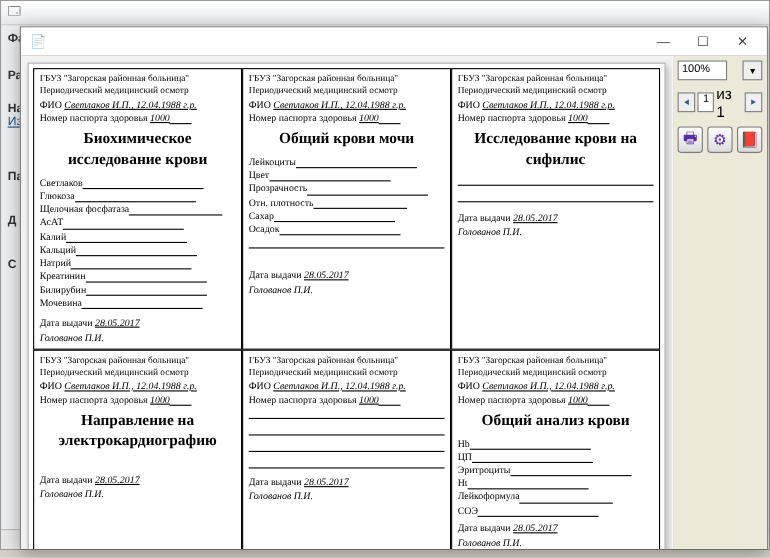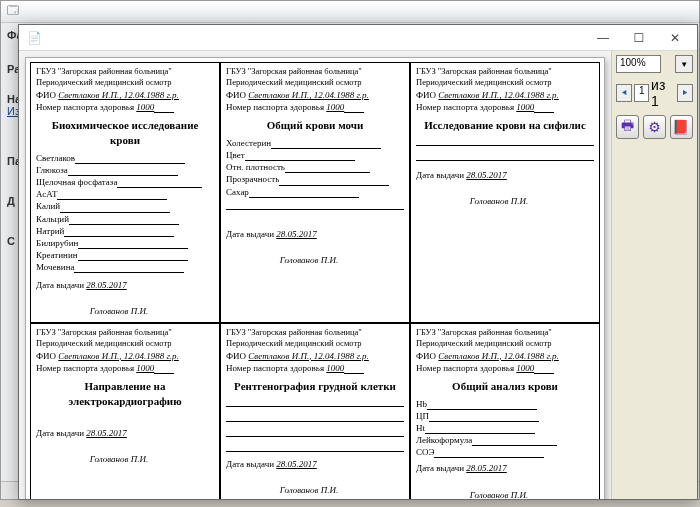--- a/index.html
+++ b/index.html
@@ -99,41 +99,41 @@
     padding: 3px 5px 4px 5px;
     line-height: 1.35;
     position: relative;
   }
   .card .org { font-size: 8.5px; }
   .card .exam { font-size: 8.5px; }
   .card .title {
     text-align: center;
     font-weight: bold;
     margin: 5px 0 4px 0;
-    font-size: 11px;
+    font-size: 14px;
   }
   .uline {
     text-decoration: underline;
     font-style: italic;
   }
   .row { white-space: nowrap; }
   .lblf { display:inline-block; }
   .fill {
     display: inline-block;
     border-bottom: 1px solid #000;
     min-width: 60px;
     height: 9px;
     vertical-align: bottom;
   }
   .fill.long { min-width: 110px; }
   .fill.med  { min-width: 85px; }
   .sign {
-    text-align: center;
+    text-align: left;
     font-style: italic;
-    margin-top: 14px;
+    margin-top: 1px;
     padding-right: 12px;
   }
 
   
   .side {
     width: 86px;
     border-left: 1px solid #c9c9c9;
     background: #ece9d8;
     padding: 4px;
     display:flex; flex-direction:column; gap:4px;
@@ -225,39 +225,40 @@
           <div class="row"><span class="lblf">ФИО</span> <span class="uline">Светлаков И.П., 12.04.1988 г.р.</span></div>
           <div class="row"><span class="lblf">Номер паспорта здоровья</span> <span class="uline">1000</span><span class="fill" style="min-width:20px"></span></div>
           <div class="title">Биохимическое исследование крови</div>
           <div class="row"><span>Светлаков</span><span class="fill long"></span></div>
           <div class="row"><span>Глюкоза</span><span class="fill long"></span></div>
           <div class="row"><span>Щелочная фосфатаза</span><span class="fill med"></span></div>
           <div class="row"><span>АсАТ</span><span class="fill long"></span></div>
           <div class="row"><span>Калий</span><span class="fill long"></span></div>
           <div class="row"><span>Кальций</span><span class="fill long"></span></div>
           <div class="row"><span>Натрий</span><span class="fill long"></span></div>
+          <div class="row"><span>Креатинин</span><span class="fill long"></span></div>
           <div class="row"><span>Билирубин</span><span class="fill long"></span></div>
-          <div class="row"><span>Креатинин</span><span class="fill long"></span></div>
           <div class="row"><span>Мочевина</span><span class="fill long"></span></div>
           <div style="height:6px"></div>
           <div class="row"><span>Дата выдачи</span> <span class="uline">28.05.2017</span></div>
           <div class="sign">Голованов П.И.</div>
         </div>
 
         <div class="card" style="grid-row: span 2;">
           <div class="org">ГБУЗ "Загорская районная больница"</div>
           <div class="exam">Периодический медицинский осмотр</div>
           <div class="row"><span>ФИО</span> <span class="uline">Светлаков И.П., 12.04.1988 г.р.</span></div>
           <div class="row"><span>Номер паспорта здоровья</span> <span class="uline">1000</span><span class="fill" style="min-width:20px"></span></div>
           <div class="title">Общий крови мочи</div>
-          <div class="row"><span>Холестерин</span><span class="fill long"></span></div>
+          <div class="row"><span>Лейкоциты</span><span class="fill long"></span></div>
           <div class="row"><span>Цвет</span><span class="fill long"></span></div>
+          <div class="row"><span>Прозрачность</span><span class="fill long"></span></div>
           <div class="row"><span>Отн. плотность</span><span class="fill med"></span></div>
-          <div class="row"><span>Прозрачность</span><span class="fill long"></span></div>
           <div class="row"><span>Сахар</span><span class="fill long"></span></div>
+          <div class="row"><span>Осадок</span><span class="fill long"></span></div>
           <div class="fill" style="display:block;min-width:100%;margin-top:3px"></div>
           <div style="height:18px"></div>
           <div class="row"><span>Дата выдачи</span> <span class="uline">28.05.2017</span></div>
           <div class="sign">Голованов П.И.</div>
         </div>
 
         <div class="card" style="grid-row: span 2;">
           <div class="org">ГБУЗ "Загорская районная больница"</div>
           <div class="exam">Периодический медицинский осмотр</div>
           <div class="row"><span>ФИО</span> <span class="uline">Светлаков И.П., 12.04.1988 г.р.</span></div>
@@ -279,38 +280,38 @@
           <div style="height:14px"></div>
           <div class="row"><span>Дата выдачи</span> <span class="uline">28.05.2017</span></div>
           <div class="sign">Голованов П.И.</div>
         </div>
 
         <div class="card">
           <div class="org">ГБУЗ "Загорская районная больница"</div>
           <div class="exam">Периодический медицинский осмотр</div>
           <div class="row"><span>ФИО</span> <span class="uline">Светлаков И.П., 12.04.1988 г.р.</span></div>
           <div class="row"><span>Номер паспорта здоровья</span> <span class="uline">1000</span><span class="fill" style="min-width:20px"></span></div>
-          <div class="title">Рентгенография грудной клетки</div>
           <div class="fill" style="display:block;min-width:100%;margin-top:3px"></div>
           <div class="fill" style="display:block;min-width:100%;margin-top:6px"></div>
           <div class="fill" style="display:block;min-width:100%;margin-top:6px"></div>
           <div class="fill" style="display:block;min-width:100%;margin-top:6px"></div>
           <div style="height:6px"></div>
           <div class="row"><span>Дата выдачи</span> <span class="uline">28.05.2017</span></div>
           <div class="sign">Голованов П.И.</div>
         </div>
 
         <div class="card">
           <div class="org">ГБУЗ "Загорская районная больница"</div>
           <div class="exam">Периодический медицинский осмотр</div>
           <div class="row"><span>ФИО</span> <span class="uline">Светлаков И.П., 12.04.1988 г.р.</span></div>
           <div class="row"><span>Номер паспорта здоровья</span> <span class="uline">1000</span><span class="fill" style="min-width:20px"></span></div>
           <div class="title">Общий анализ крови</div>
           <div class="row"><span>Hb</span><span class="fill long"></span></div>
           <div class="row"><span>ЦП</span><span class="fill long"></span></div>
+          <div class="row"><span>Эритроциты</span><span class="fill long"></span></div>
           <div class="row"><span>Ht</span><span class="fill long"></span></div>
           <div class="row"><span>Лейкоформула</span><span class="fill med"></span></div>
           <div class="row"><span>СОЭ</span><span class="fill long"></span></div>
           <div style="height:4px"></div>
           <div class="row"><span>Дата выдачи</span> <span class="uline">28.05.2017</span></div>
           <div class="sign">Голованов П.И.</div>
         </div>
 
       </div>
 

